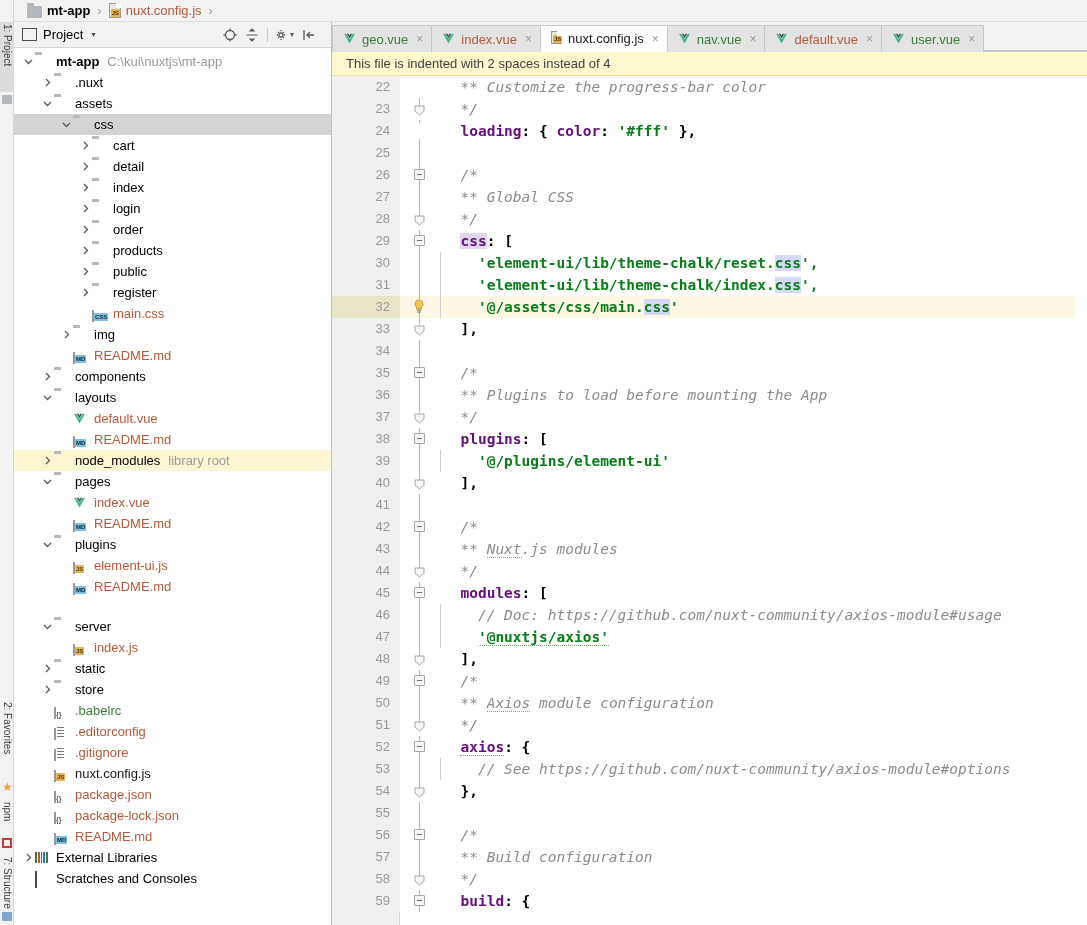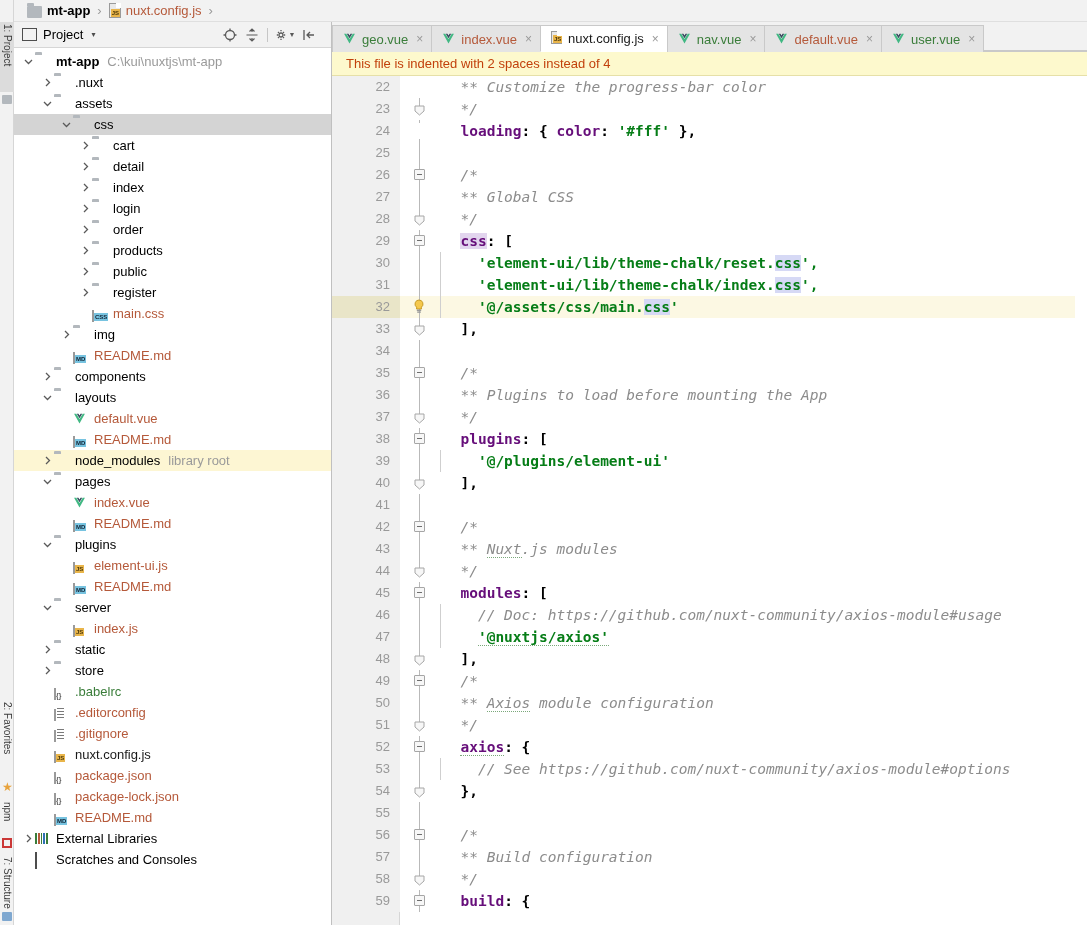--- a/index.html
+++ b/index.html
@@ -107,21 +107,21 @@
   .tab.active{ background:#ffffff; border-bottom:1px solid #fff; }
   .tab .x{ color:#9a9a9a; font-size:12px; margin-left:2px; }
   .tab-label{ font-size:13px; }
   .tab-label.vue{ color:#b5593a; }
   .tab-label.geo{ color:#3a7d3a; }
   .tab-label.js{ color:#1a1a1a; }
   .tabs-filler{ flex:1; height:27px; background:#f2f2f2; border-bottom:1px solid #c9c9c9;}
 
   .notice{
     height:24px; background:#fdf9cd; border-bottom:1px solid #e6e0a8;
-    display:flex; align-items:center; padding-left:14px; font-size:13px; color:#c2410c;
+    display:flex; align-items:center; padding-left:14px; font-size:13px; color:#404040;
   }
 
   .code-wrap{ position:relative; height:849px; background:#fff; overflow:hidden; }
   .gutter{
     position:absolute; left:0; top:0; width:68px; height:100%; background:#f0f0f0;
     border-right:1px solid #d6d6d6;
   }
   .codelines{
     position:absolute; left:0; top:0; right:0; bottom:0;
     font-family:"DejaVu Sans Mono", monospace; font-size:14.5px;
@@ -441,21 +441,21 @@
         <div class="row" style="padding-left: 46px;">
           <span class="arrow"></span>
           <span class="ficon"><span class="file"><span class="badge b-js">JS</span></span></span>
           <span class="lbl c-red">element-ui.js</span>
         </div>
         <div class="row" style="padding-left: 46px;">
           <span class="arrow"></span>
           <span class="ficon"><span class="file"><span class="badge b-md">MD</span></span></span>
           <span class="lbl c-red">README.md</span>
         </div>
-        <div class="row" style="padding-left: 27px;">
+        <div class="row" style="padding-left: 27px; margin-top: 19px;">
           <span class="arrow">
             <svg width="9" height="9" viewBox="0 0 9 9">
               <path d="M1 3l3.5 3.5L8 3" stroke="#5a5a5a" stroke-width="1.3" fill="none"></path>
             </svg>
           </span>
           <span class="ficon"><span class="folder"></span></span>
           <span class="lbl">server</span>
         </div>
         <div class="row" style="padding-left: 46px;">
           <span class="arrow"></span>

